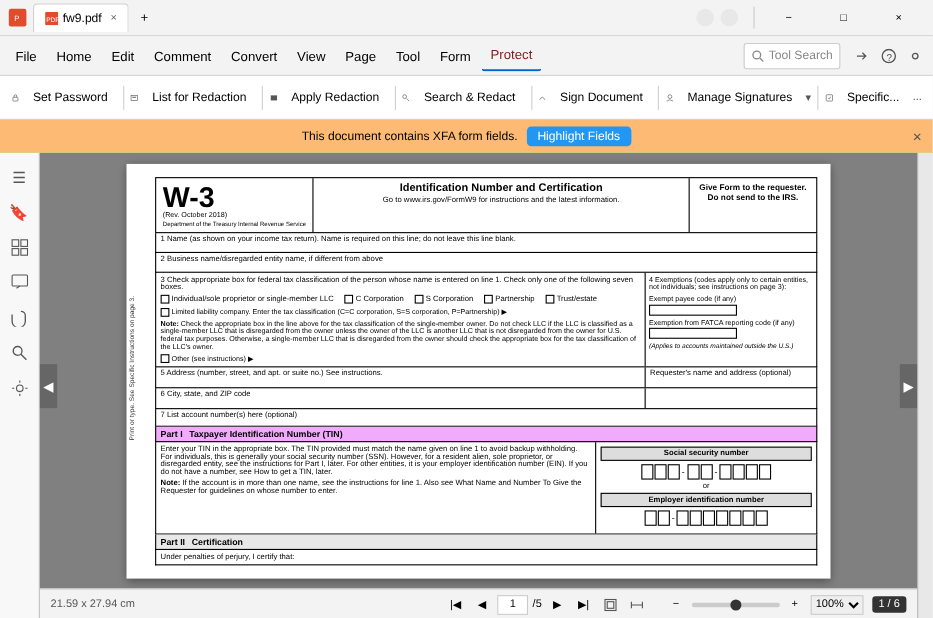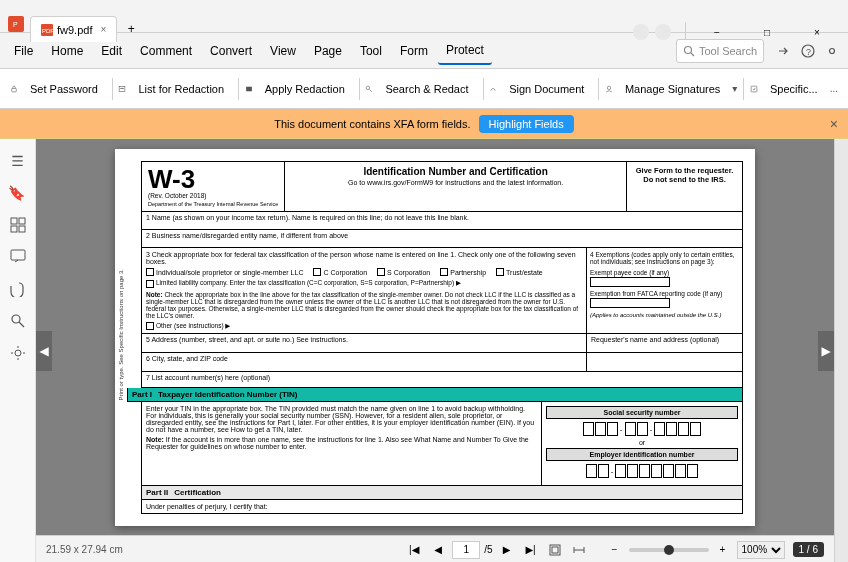--- a/index.html
+++ b/index.html
@@ -1,20 +1,20 @@
 <!DOCTYPE html>
 <html><head>
   <meta charset="utf-8">
   <style>
     * { margin: 0; padding: 0; box-sizing: border-box; }
     body { font-family: 'Segoe UI', Arial, sans-serif; font-size: 12px; background: #f0f0f0; width: 848px; height: 562px; overflow: hidden; }
 
     
     .title-bar {
-      display: flex; align-items: flex-start; height: 32px;
+      display: flex; align-items: center; height: 32px;
       background: #f3f3f3; border-bottom: 1px solid #d0d0d0;
       padding: 16px 8px; gap: 6px;
     }
     .title-bar-left { display: flex; align-items: center; gap: 4px; }
     .app-icon { width: 16px; height: 16px; background: #e04c2c; border-radius: 2px; display: flex; align-items: center; justify-content: center; }
     .tab-strip { display: flex; align-items: center; flex: 1; gap: 2px; }
     .tab {
       display: flex; align-items: center; gap: 4px; height: 26px;
       padding: 0 10px; background: white; border: 1px solid #d0d0d0;
       border-bottom: none; border-radius: 4px 4px 0 0; font-size: 11px;
@@ -28,21 +28,21 @@
     
     .ribbon {
       background: #f3f3f3; border-bottom: 1px solid #d0d0d0;
       display: flex; align-items: center; height: 36px; padding: 0 6px; gap: 2px;
     }
     .ribbon-btn {
       display: flex; align-items: center; gap: 4px; padding: 4px 8px;
       border-radius: 3px; cursor: pointer; font-size: 12px; height: 28px;
       white-space: nowrap;
     }
-    .ribbon-btn.active { color: #000000; border-bottom: 2px solid #0066cc; }
+    .ribbon-btn.active { color: #7f1d1d; border-bottom: 2px solid #0066cc; }
     .ribbon-search {
       display: flex; align-items: center; gap: 4px; margin-left: auto;
       background: white; border: 1px solid #ccc; border-radius: 3px;
       padding: 2px 6px; height: 24px;
     }
 
     
     .toolbar {
       display: flex; align-items: center; height: 40px;
       background: #fff; border-bottom: 1px solid #d0d0d0;
@@ -380,21 +380,21 @@
         <div style="flex:1;padding:2px 4px;min-height:18px;font-size:7px;border-right:1px solid #000;">
           <span>6  City, state, and ZIP code</span>
         </div>
         <div style="width:155px;padding:2px 4px;font-size:7px;"></div>
       </div>
 
       <div style="border:1px solid #000;border-top:none;padding:2px 4px;min-height:16px;margin-left:14px;font-size:7px;">
         <span>7  List account number(s) here (optional)</span>
       </div>
 
-      <div style="display:flex;align-items:flex-end;background:#14b8a6;border:1px solid #000;border-top:none;padding:2px 4px;">
+      <div style="display:flex;align-items:flex-end;background:#f0abfc;border:1px solid #000;border-top:none;padding:2px 4px;margin-left:14px;">
         <span style="font-weight:bold;margin-right:6px;font-size:8px;">Part I</span>
         <span style="font-weight:bold;font-size:8px;">Taxpayer Identification Number (TIN)</span>
       </div>
 
       <div style="display:flex;border:1px solid #000;border-top:none;margin-left:14px;">
         <div style="flex:1;padding:3px 4px;font-size:7px;border-right:1px solid #000;">
           <p>Enter your TIN in the appropriate box. The TIN provided must match the name given on line 1 to avoid backup withholding. For individuals, this is generally your social security number (SSN). However, for a resident alien, sole proprietor, or disregarded entity, see the instructions for Part I, later. For other entities, it is your employer identification number (EIN). If you do not have a number, see How to get a TIN, later.</p>
           <p style="margin-top:3px;">
             <span style="font-weight:bold;">Note:</span>
             <span>If the account is in more than one name, see the instructions for line 1. Also see What Name and Number To Give the Requester for guidelines on whose number to enter.</span>

